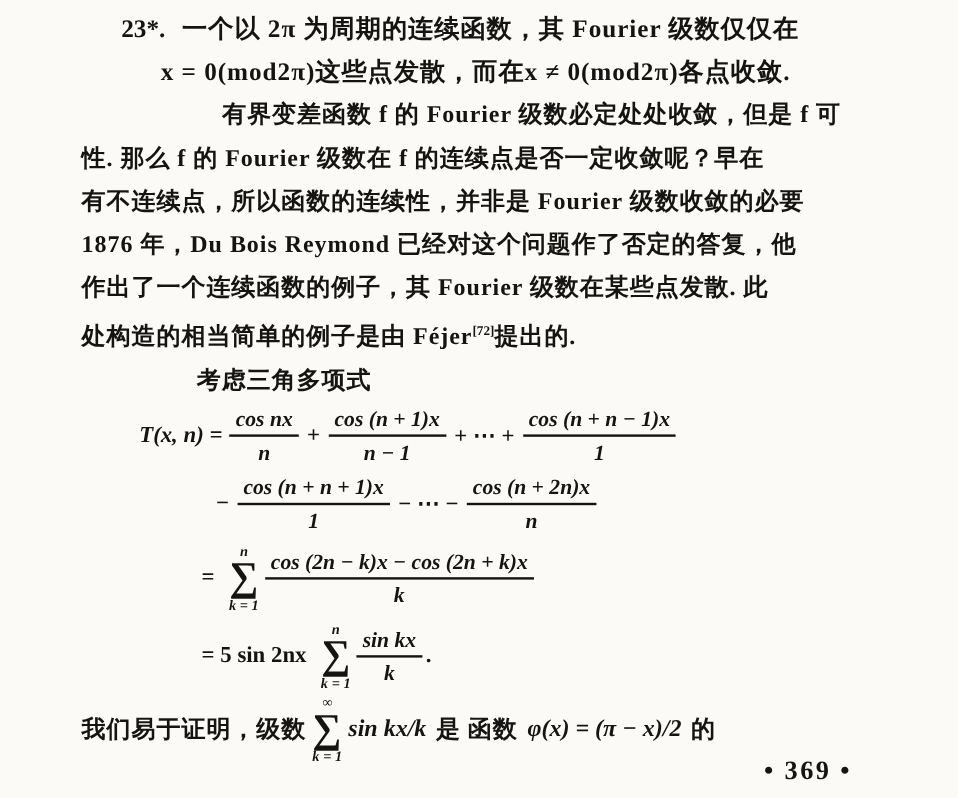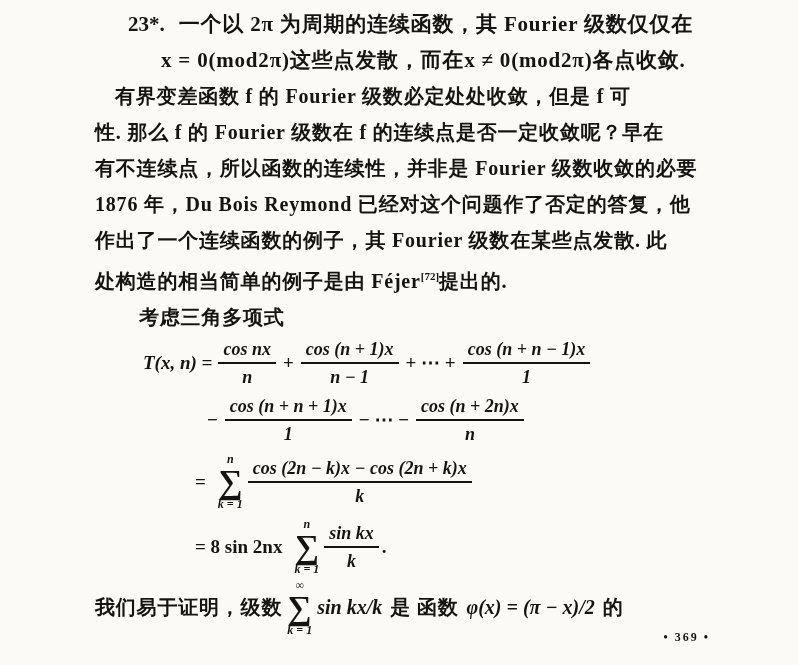--- a/index.html
+++ b/index.html
@@ -7,34 +7,34 @@
   body {
     background: #fbfaf6;
     font-family: "Liberation Serif", "DejaVu Serif", serif;
     color: #161412;
     overflow: hidden;
   }
   .page {
     position: relative;
     width: 798px;
     height: 665px;
-    padding: 6px 0 0 95px;
+    padding: 6px 0 0 68px;
   }
   .tline {
     font-size: 20px;
     line-height: 36px;
     font-weight: bold;
     letter-spacing: 0.8px;
     white-space: nowrap;
   }
   .problem-l1 { margin-left: 33px; font-size: 21px; }
   .problem-l2 { margin-left: 66px; font-size: 21px; }
   .problem-num { margin-right: 14px; letter-spacing: 0; }
-  .indent1 { margin-left: 20px; }
-  .intro { margin-left: 44px; }
+  .indent1 { margin-left: 20px; text-align: center; }
+  .intro { margin-left: 96px; }
   sup.ref { font-size: 11px; font-weight: bold; vertical-align: super; letter-spacing: 0; }
 
   
   .frow {
     display: flex;
     align-items: center;
     font-size: 19px;
     font-weight: bold;
     font-style: italic;
     white-space: nowrap;
@@ -62,22 +62,22 @@
     font-weight: bold;
     white-space: nowrap;
     letter-spacing: 0.8px;
   }
   .closing .math { font-style: italic; letter-spacing: 0; }
   .closing .gap { padding: 0 8px; }
 
   .footer {
     position: absolute;
     right: 88px;
-    bottom: 20px;
-    font-size: 12px;
+    bottom: 10px;
+    font-size: 22px;
     font-weight: bold;
     letter-spacing: 2px;
   }
 </style>
 </head>
 <body>
 
 <div class="page">
 
   <div class="tline problem-l1"><span class="problem-num">23*.</span><span>一个以 2π 为周期的连续函数，其 Fourier 级数仅仅在</span></div>
@@ -130,21 +130,21 @@
         <span class="sigma">∑</span>
         <span class="lim">k = 1</span>
       </span>
     <span class="frac">
         <span class="num">cos (2n − k)x − cos (2n + k)x</span>
         <span class="den">k</span>
       </span>
   </div>
 
   <div class="frow f4">
-    <span class="op">= 8 sin 2nx</span>
+    <span class="op">= 5 sin 2nx</span>
     <span class="bigsum">
         <span class="lim">n</span>
         <span class="sigma">∑</span>
         <span class="lim">k = 1</span>
       </span>
     <span class="frac">
         <span class="num">sin kx</span>
         <span class="den">k</span>
       </span>
     <span class="tail-dot">.</span>

